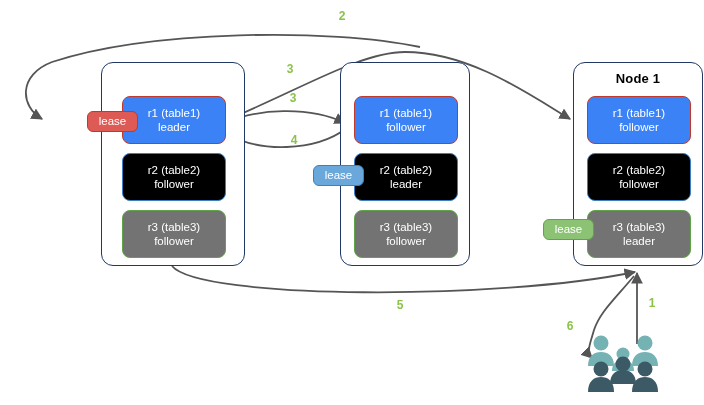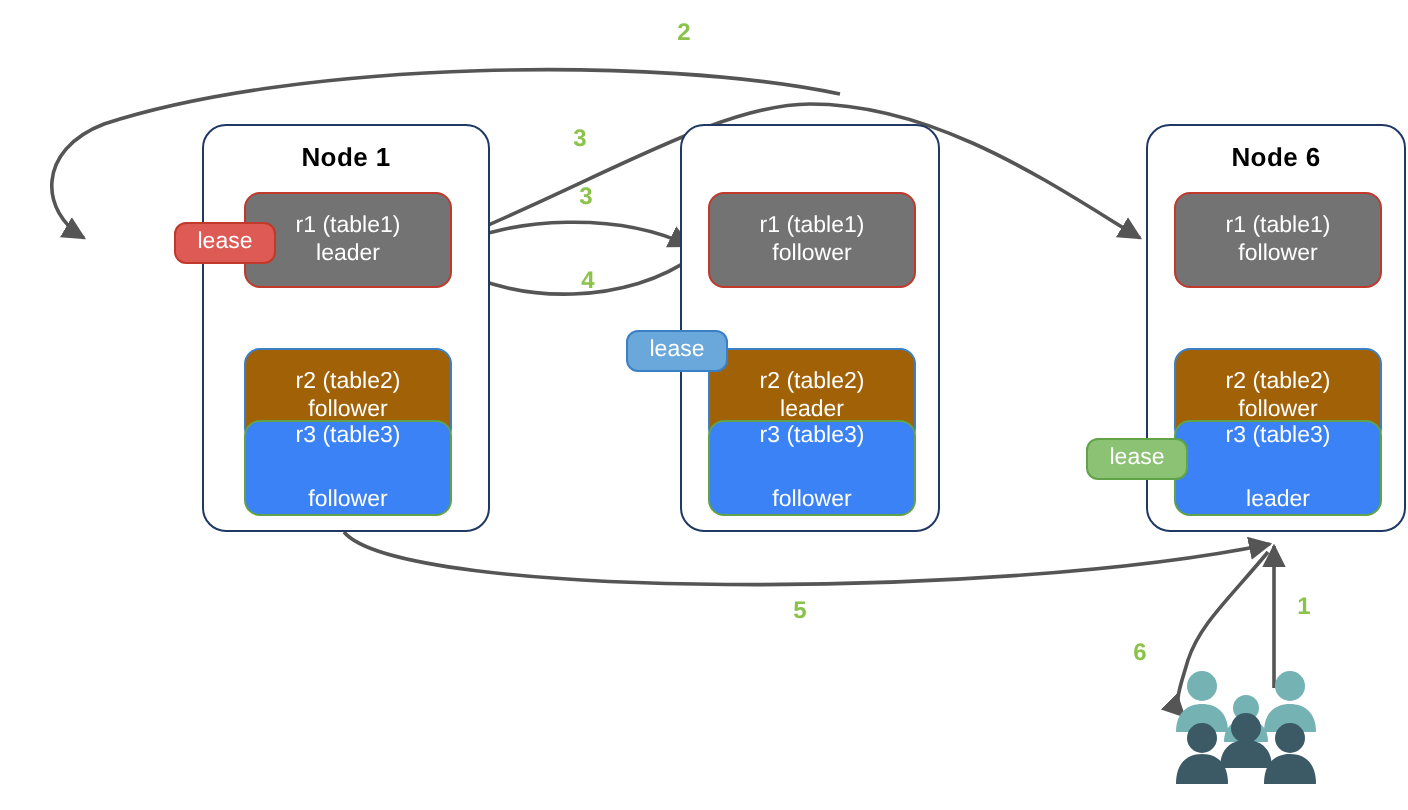--- a/index.html
+++ b/index.html
@@ -52,32 +52,30 @@
     align-items: center;
     justify-content: center;
     color: #ffffff;
     font-size: 11.5px;
     line-height: 14px;
     text-align: center;
   }
   .replica .rl1 { display: block; }
   .replica .rl2 { display: block; }
   .rep-red {
+    background: #3b82f6;
+    border: 1.3px solid #c0392b;
+  }
+  .rep-blue {
+    background: #000000;
+    border: 1.3px solid #3b7fc4;
+  }
+  .rep-green {
     background: #737373;
-    border: 1.3px solid #c0392b;
-  }
-  .rep-blue {
-    background: #a16207;
-    border: 1.3px solid #3b7fc4;
-    margin-top: 21px;
-  }
-  .rep-green {
-    background: #3b82f6;
     border: 1.3px solid #61a348;
-    justify-content: space-between;
   }
   .lease {
     position: absolute;
     box-sizing: border-box;
     border-radius: 6px;
     display: flex;
     align-items: center;
     justify-content: center;
     color: #ffffff;
     font-size: 11.5px;
@@ -135,21 +133,20 @@
     <path d="M 347 128 C 315 152, 258 153, 226 133" fill="none" stroke="#555555" stroke-width="1.8" marker-end="url(#arrow)"></path>
 
     <path d="M 172 266 C 200 300, 500 300, 635 272" fill="none" stroke="#555555" stroke-width="1.8" marker-end="url(#arrow)"></path>
 
     <path d="M 637 344 L 637 273" fill="none" stroke="#555555" stroke-width="1.8" marker-end="url(#arrow)"></path>
 
     <path d="M 634 276 C 614 300, 600 312, 594 330 C 590 344, 586 352, 592 358" fill="none" stroke="#555555" stroke-width="1.8" marker-end="url(#arrow)"></path>
   </svg>
 
   <div class="node" style="left:101px; top:62px; width:144px; height:204px;">
-    <div class="node-title">Node 1</div>
     <div class="replica rep-red" style="left:20px; top:33px; width:104px; height:48px;">
       <span class="rl1">r1 (table1)</span>
       <span class="rl2">leader</span>
     </div>
     <div class="replica rep-blue" style="left:20px; top:90px; width:104px; height:48px;">
       <span class="rl1">r2 (table2)</span>
       <span class="rl2">follower</span>
     </div>
     <div class="replica rep-green" style="left:20px; top:147px; width:104px; height:48px;">
       <span class="rl1">r3 (table3)</span>
@@ -166,21 +163,21 @@
       <span class="rl1">r2 (table2)</span>
       <span class="rl2">leader</span>
     </div>
     <div class="replica rep-green" style="left:13px; top:147px; width:104px; height:48px;">
       <span class="rl1">r3 (table3)</span>
       <span class="rl2">follower</span>
     </div>
   </div>
 
   <div class="node" style="left:573px; top:62px; width:130px; height:204px;">
-    <div class="node-title">Node 6</div>
+    <div class="node-title">Node 1</div>
     <div class="replica rep-red" style="left:13px; top:33px; width:104px; height:48px;">
       <span class="rl1">r1 (table1)</span>
       <span class="rl2">follower</span>
     </div>
     <div class="replica rep-blue" style="left:13px; top:90px; width:104px; height:48px;">
       <span class="rl1">r2 (table2)</span>
       <span class="rl2">follower</span>
     </div>
     <div class="replica rep-green" style="left:13px; top:147px; width:104px; height:48px;">
       <span class="rl1">r3 (table3)</span>

